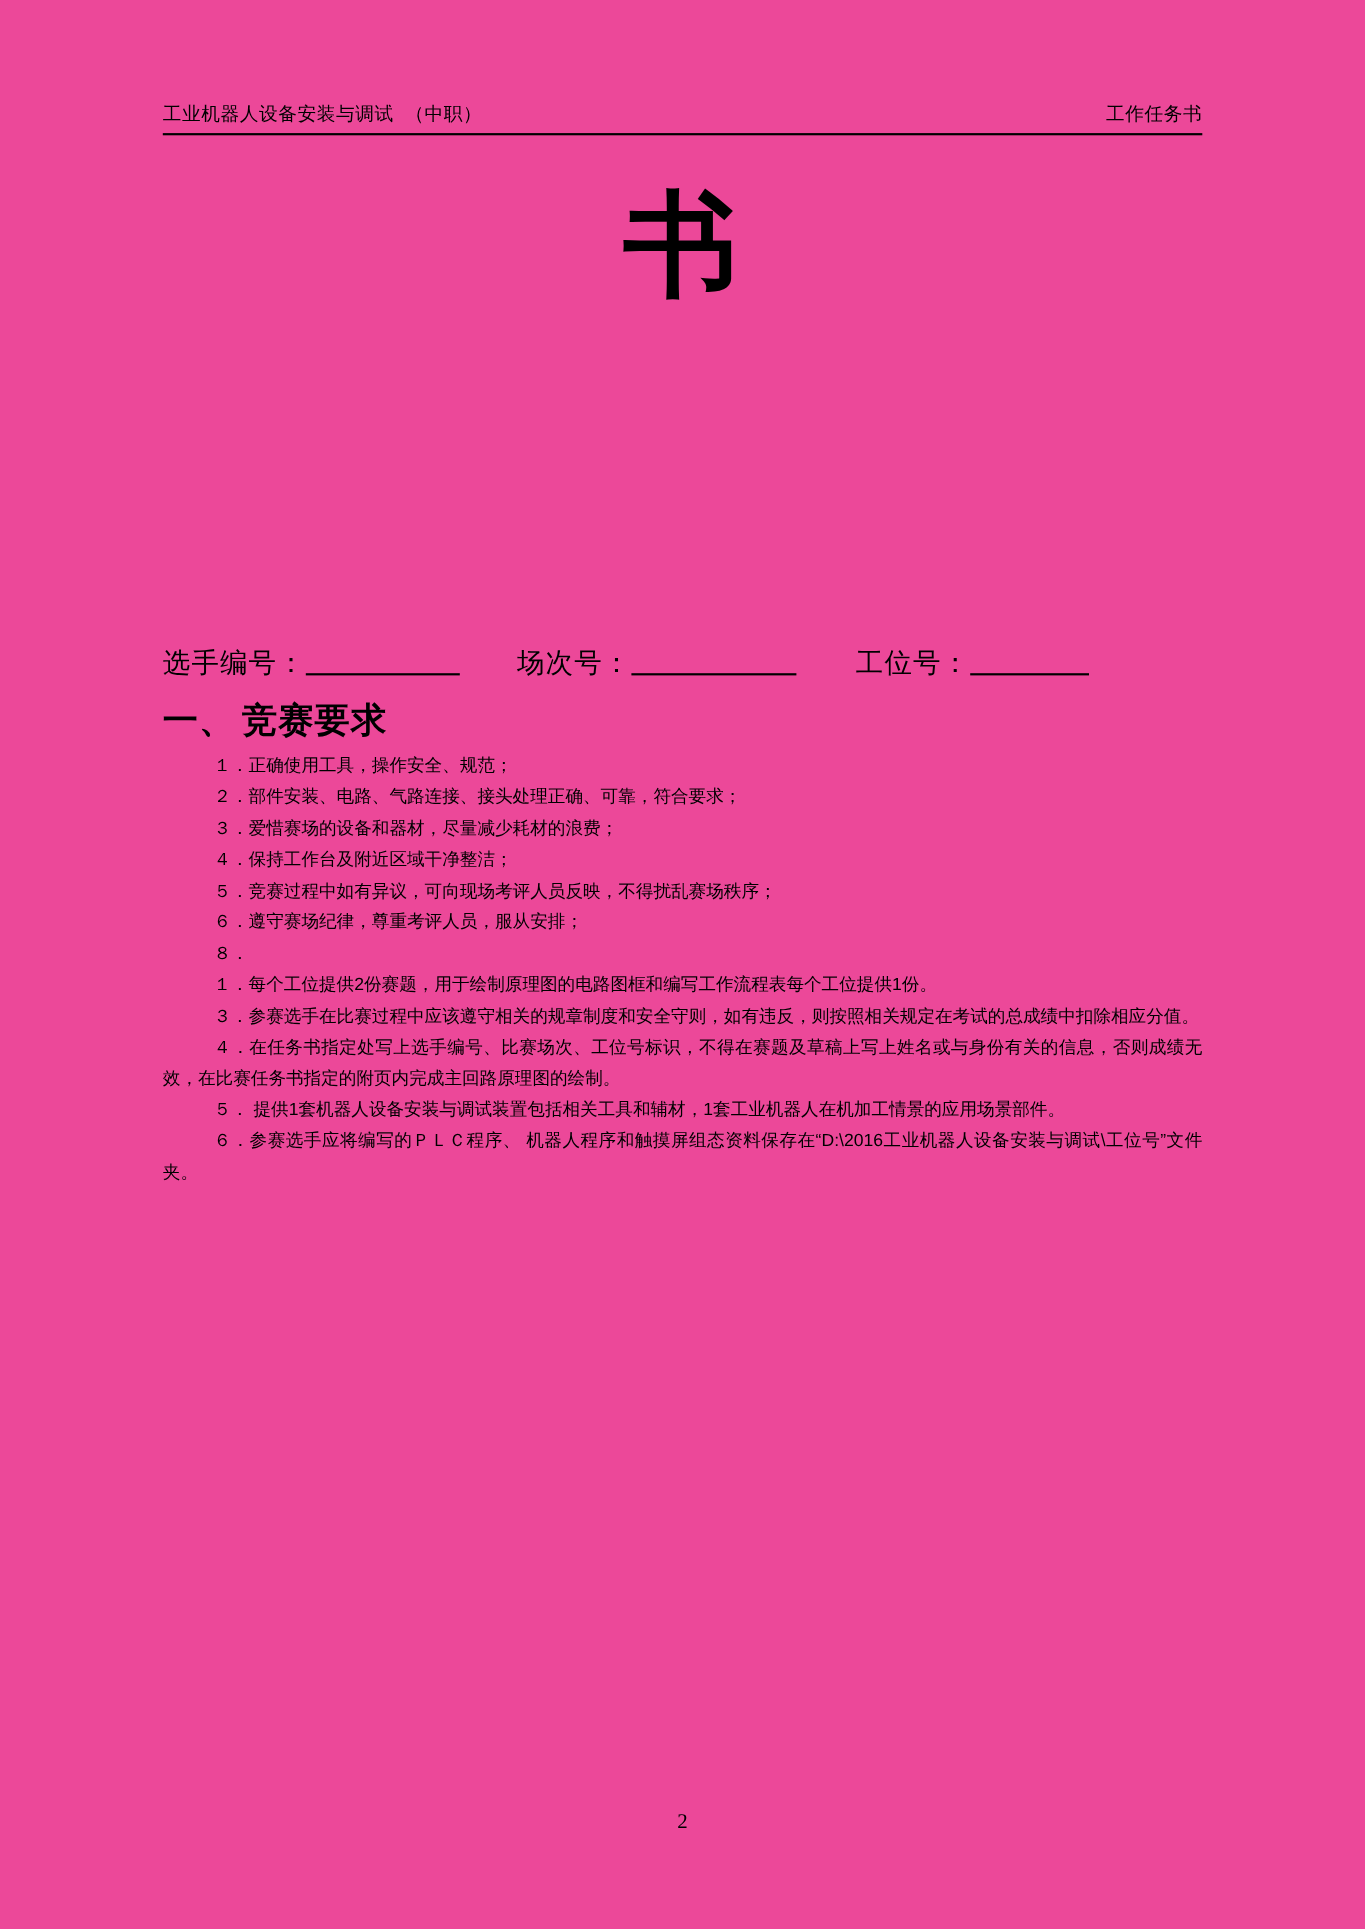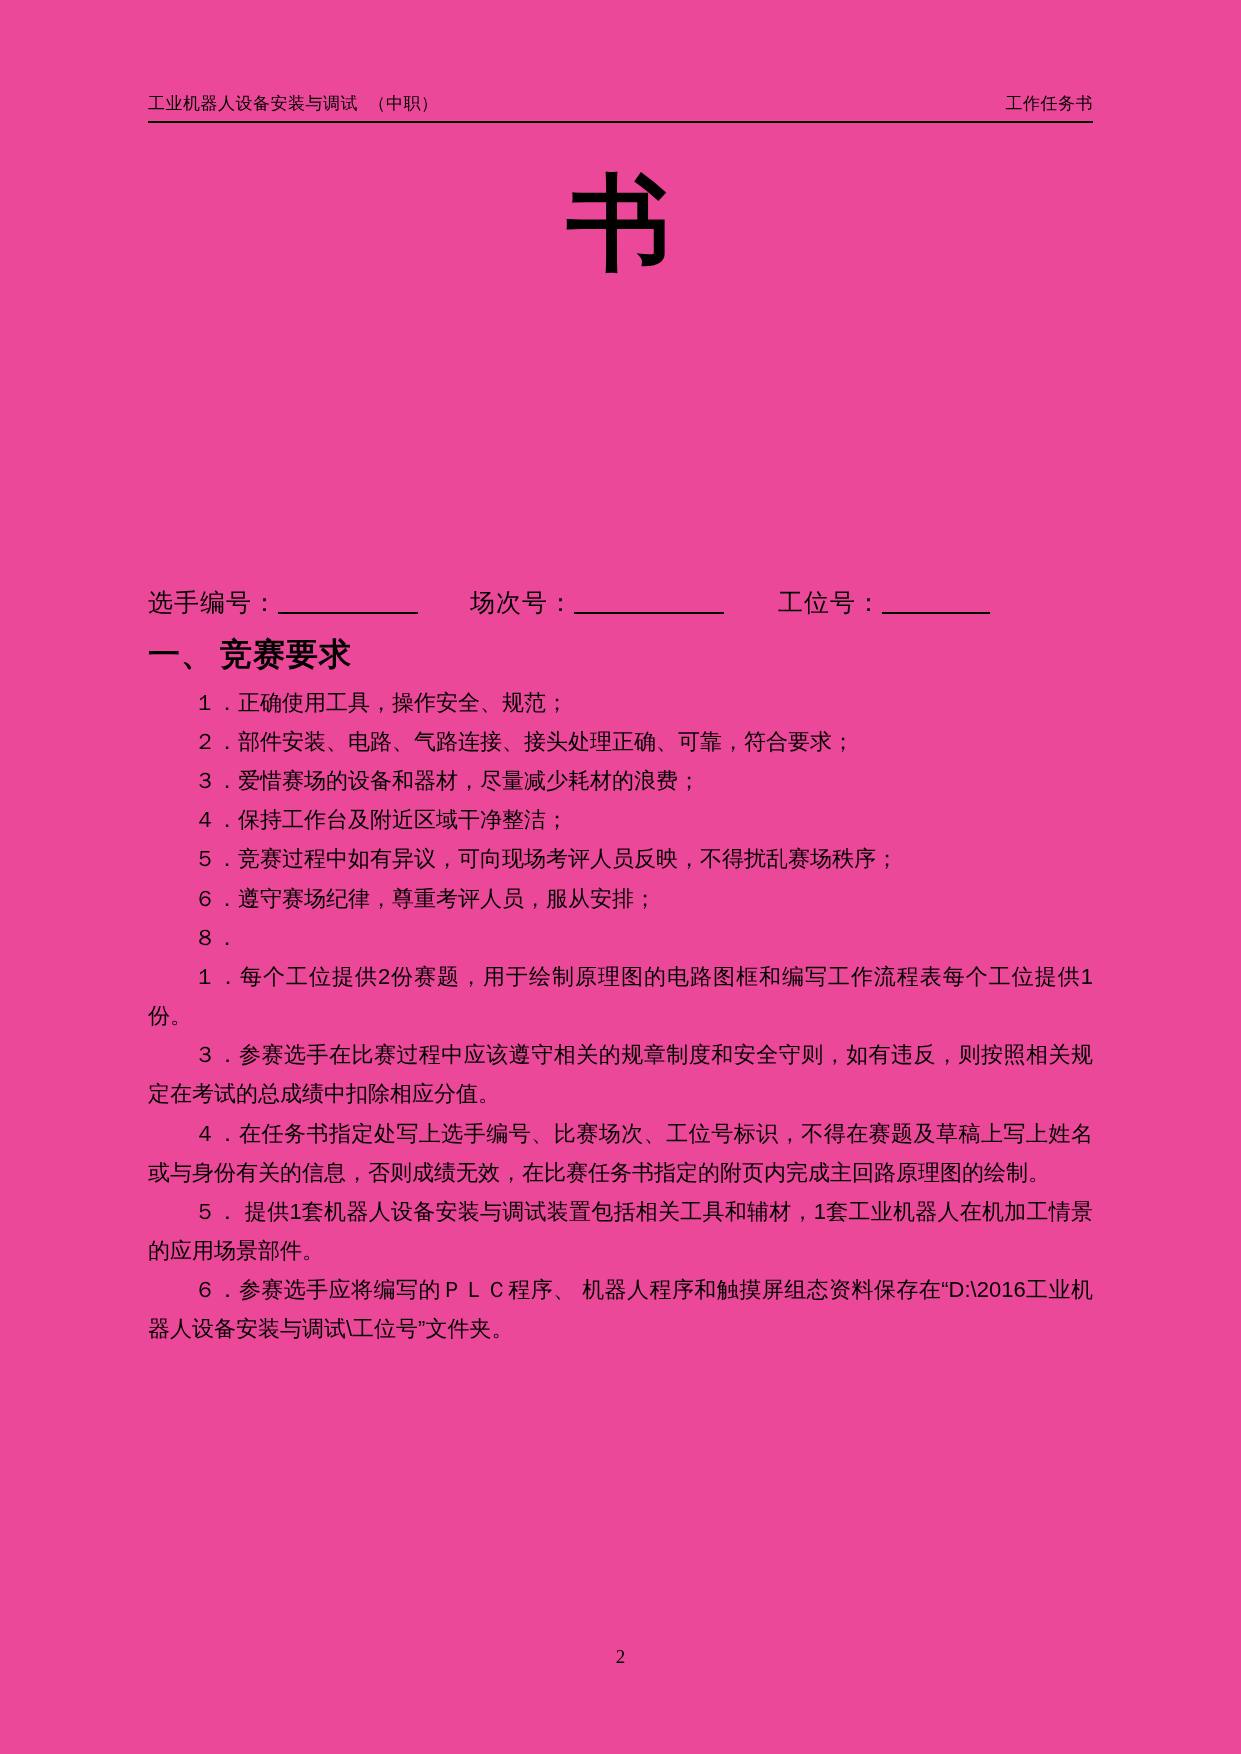--- a/index.html
+++ b/index.html
@@ -87,21 +87,21 @@
   .section-heading .num { margin-right: 6px; }
 
   
   ul.plain {
     list-style: none;
     margin: 0;
     padding: 0;
   }
   ul.plain li {
     font-family: "Liberation Sans", "DejaVu Sans", sans-serif;
-    font-size: 22px;
+    font-size: 16px;
     line-height: 1.78;
     text-indent: 46px;
     text-align: justify;
   }
   ul.plain.hang li {
     text-indent: 46px;
   }
   .page-number {
     position: absolute;
     bottom: 86px;

